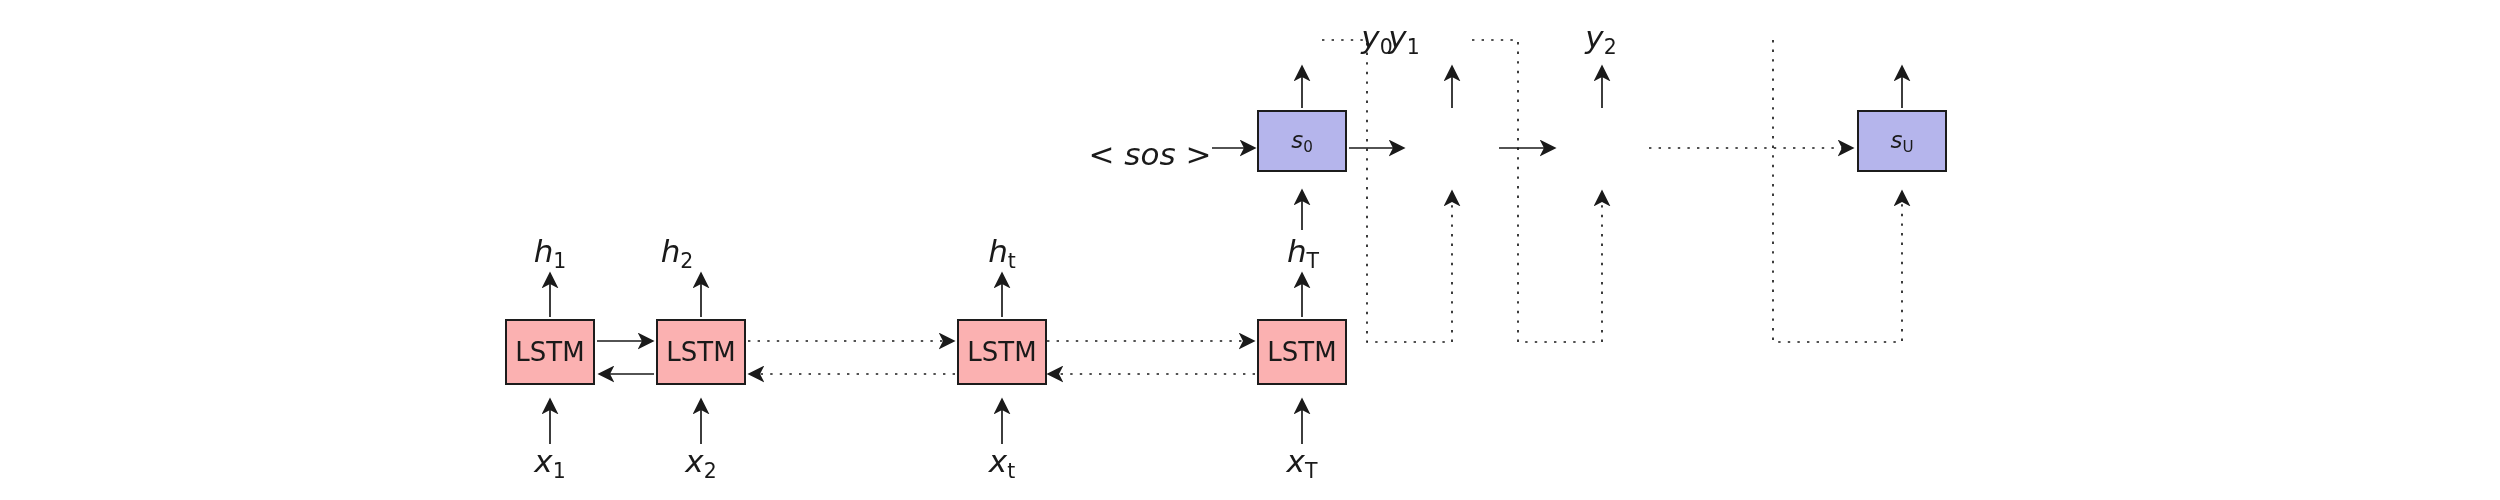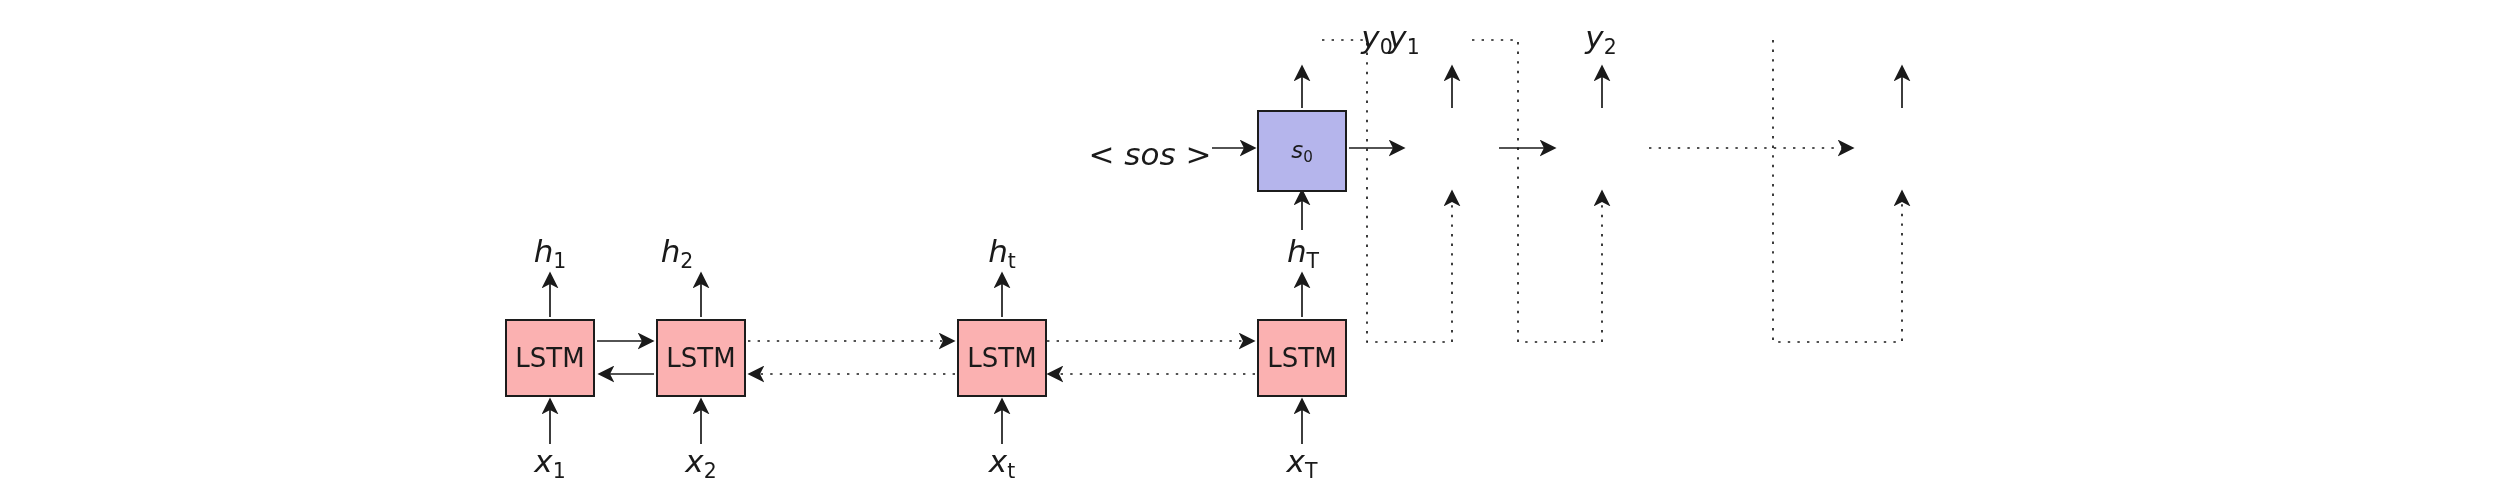--- a/index.html
+++ b/index.html
@@ -28,28 +28,28 @@
   svg.wires .dot { stroke-dasharray: 2.4 7.2; }
   .cell {
     position: absolute;
     width: 90px;
     border: 2px solid #1c1c1c;
     display: flex;
     align-items: center;
     justify-content: center;
   }
   .cell.enc {
-    height: 78px;
+    height: 66px;
     top: 319px;
     background: var(--encoder-fill);
     font-size: 26px;
     letter-spacing: 0px;
   }
   .cell.dec {
-    height: 82px;
+    height: 62px;
     top: 110px;
     background: var(--decoder-fill);
     font-style: italic;
     font-size: 23px;
   }
   .mlabel {
     position: absolute;
     line-height: 1;
     font-size: 31px;
     font-style: italic;
@@ -128,20 +128,23 @@
   <div class="cell enc" style="left:957px;">
     <span>LSTM</span>
   </div>
   <div class="cell enc" style="left:1257px;">
     <span>LSTM</span>
   </div>
 
   <div class="cell dec" style="left:1257px;">
     <span><i>s</i><sub>0</sub></span>
   </div>
+  <div class="cell dec" style="left:1857px;">
+    <span><i>s</i><sub>U</sub></span>
+  </div>
 
   <div class="mlabel" style="left:550px;top:236px"><i>h</i><sub>1</sub></div>
   <div class="mlabel" style="left:677px;top:236px"><i>h</i><sub>2</sub></div>
   <div class="mlabel" style="left:1002px;top:236px"><i>h</i><sub>t</sub></div>
   <div class="mlabel" style="left:1303px;top:236px"><i>h</i><sub>T</sub></div>
 
   <div class="mlabel" style="left:550px;top:446px"><i>x</i><sub>1</sub></div>
   <div class="mlabel" style="left:701px;top:446px"><i>x</i><sub>2</sub></div>
   <div class="mlabel" style="left:1002px;top:446px"><i>x</i><sub>t</sub></div>
   <div class="mlabel" style="left:1302px;top:446px"><i>x</i><sub>T</sub></div>

